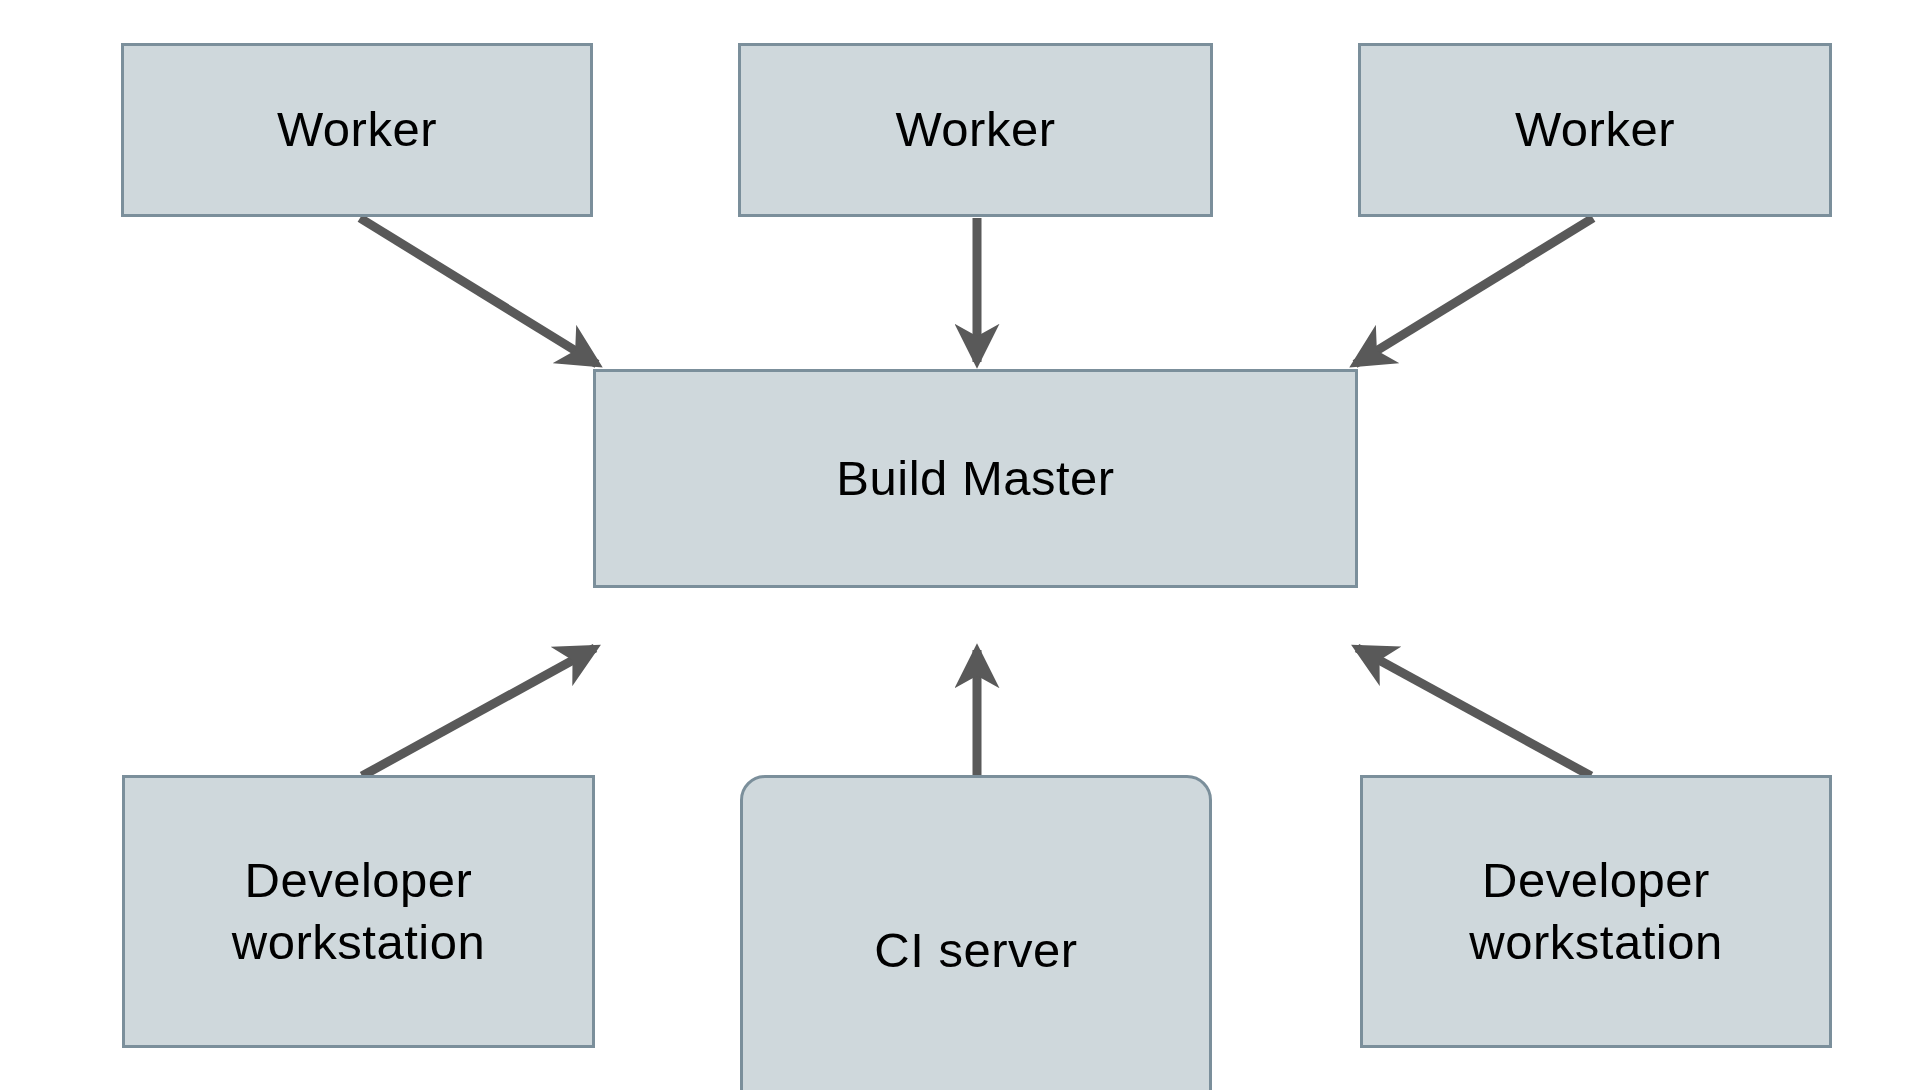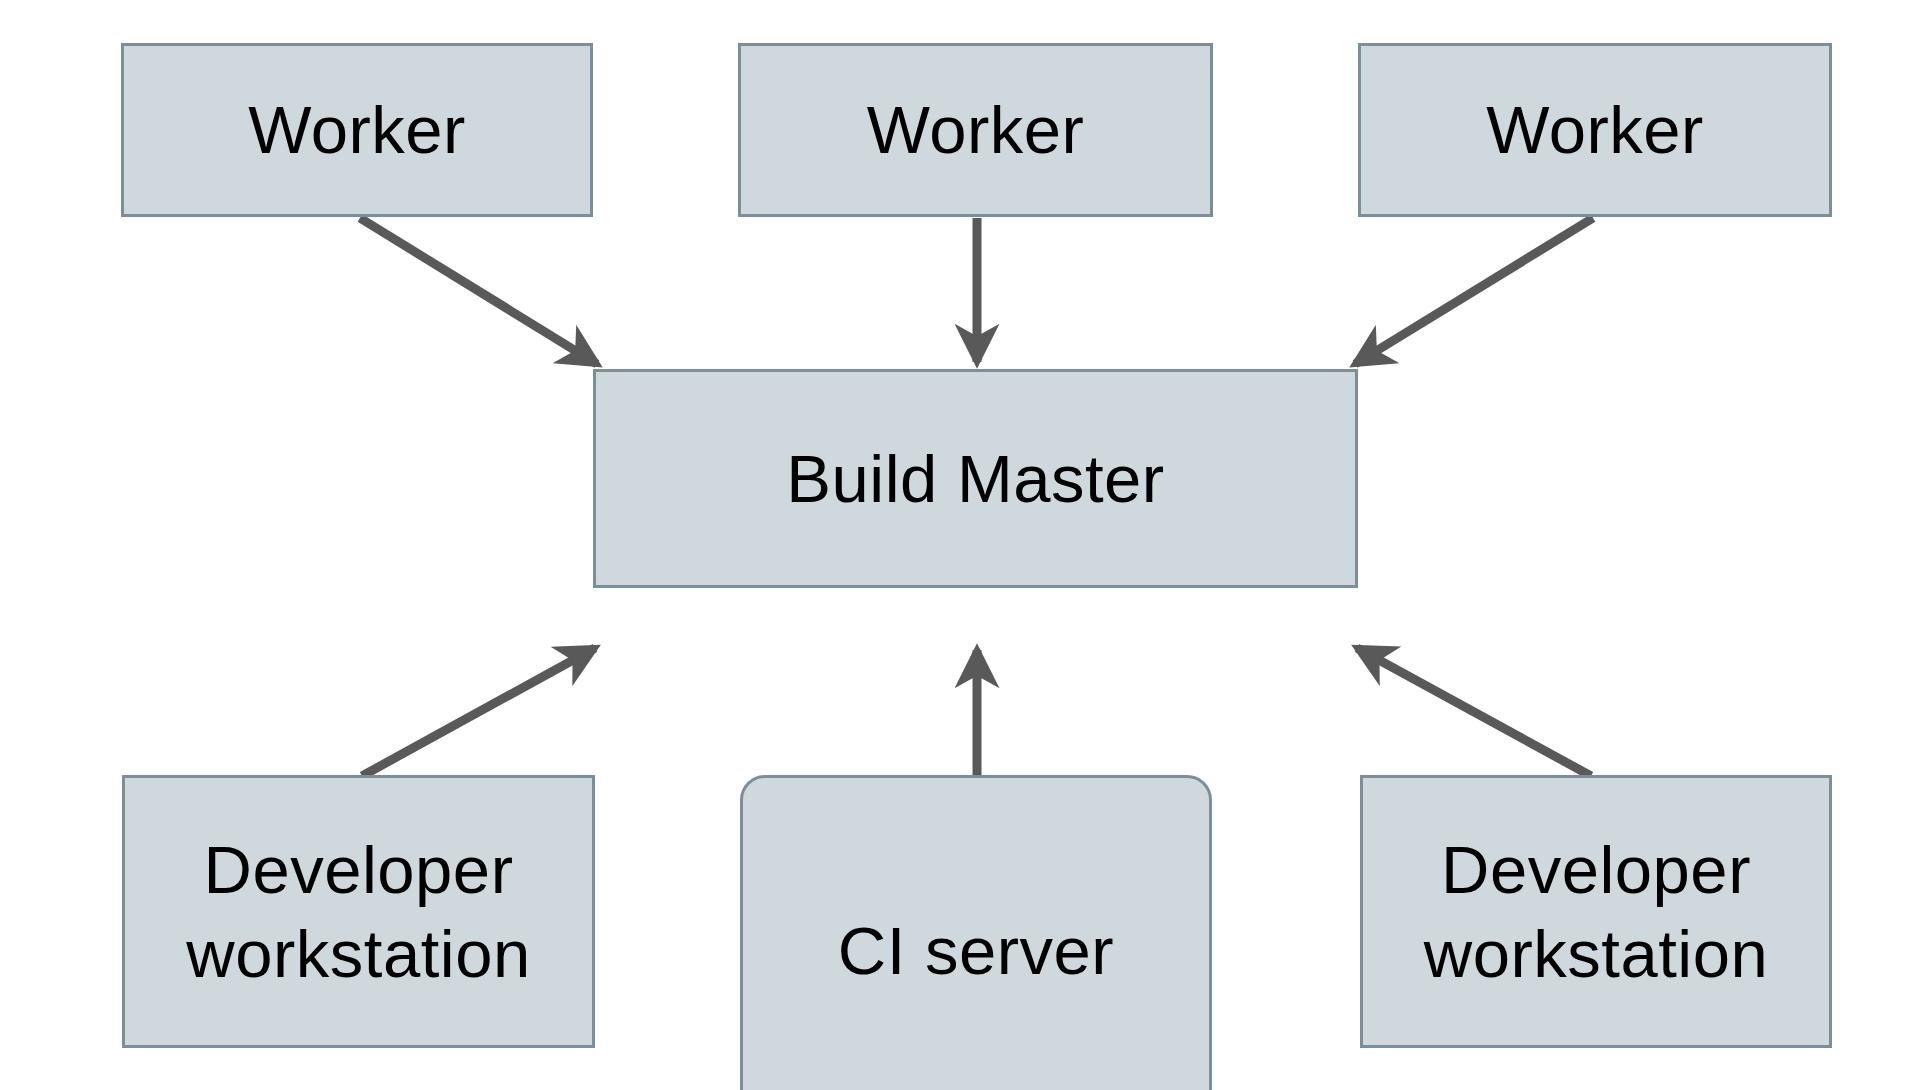--- a/index.html
+++ b/index.html
@@ -28,21 +28,21 @@
     box-sizing: border-box;
     background: var(--node-fill, #cfd8dc);
     border: 3px solid var(--node-border, #7b8f9b);
     display: flex;
     align-items: center;
     justify-content: center;
     text-align: center;
     padding: 0 12px;
   }
   .node-label {
-    font-size: 67px;
+    font-size: 49px;
     line-height: 1.25;
     color: var(--text, #000000);
     letter-spacing: 0.5px;
   }
 </style>
 </head>
 <body>
 
 <div class="canvas">
   <svg class="arrow-layer" width="1910" height="1090" viewBox="0 0 1910 1090" xmlns="http://www.w3.org/2000/svg">

